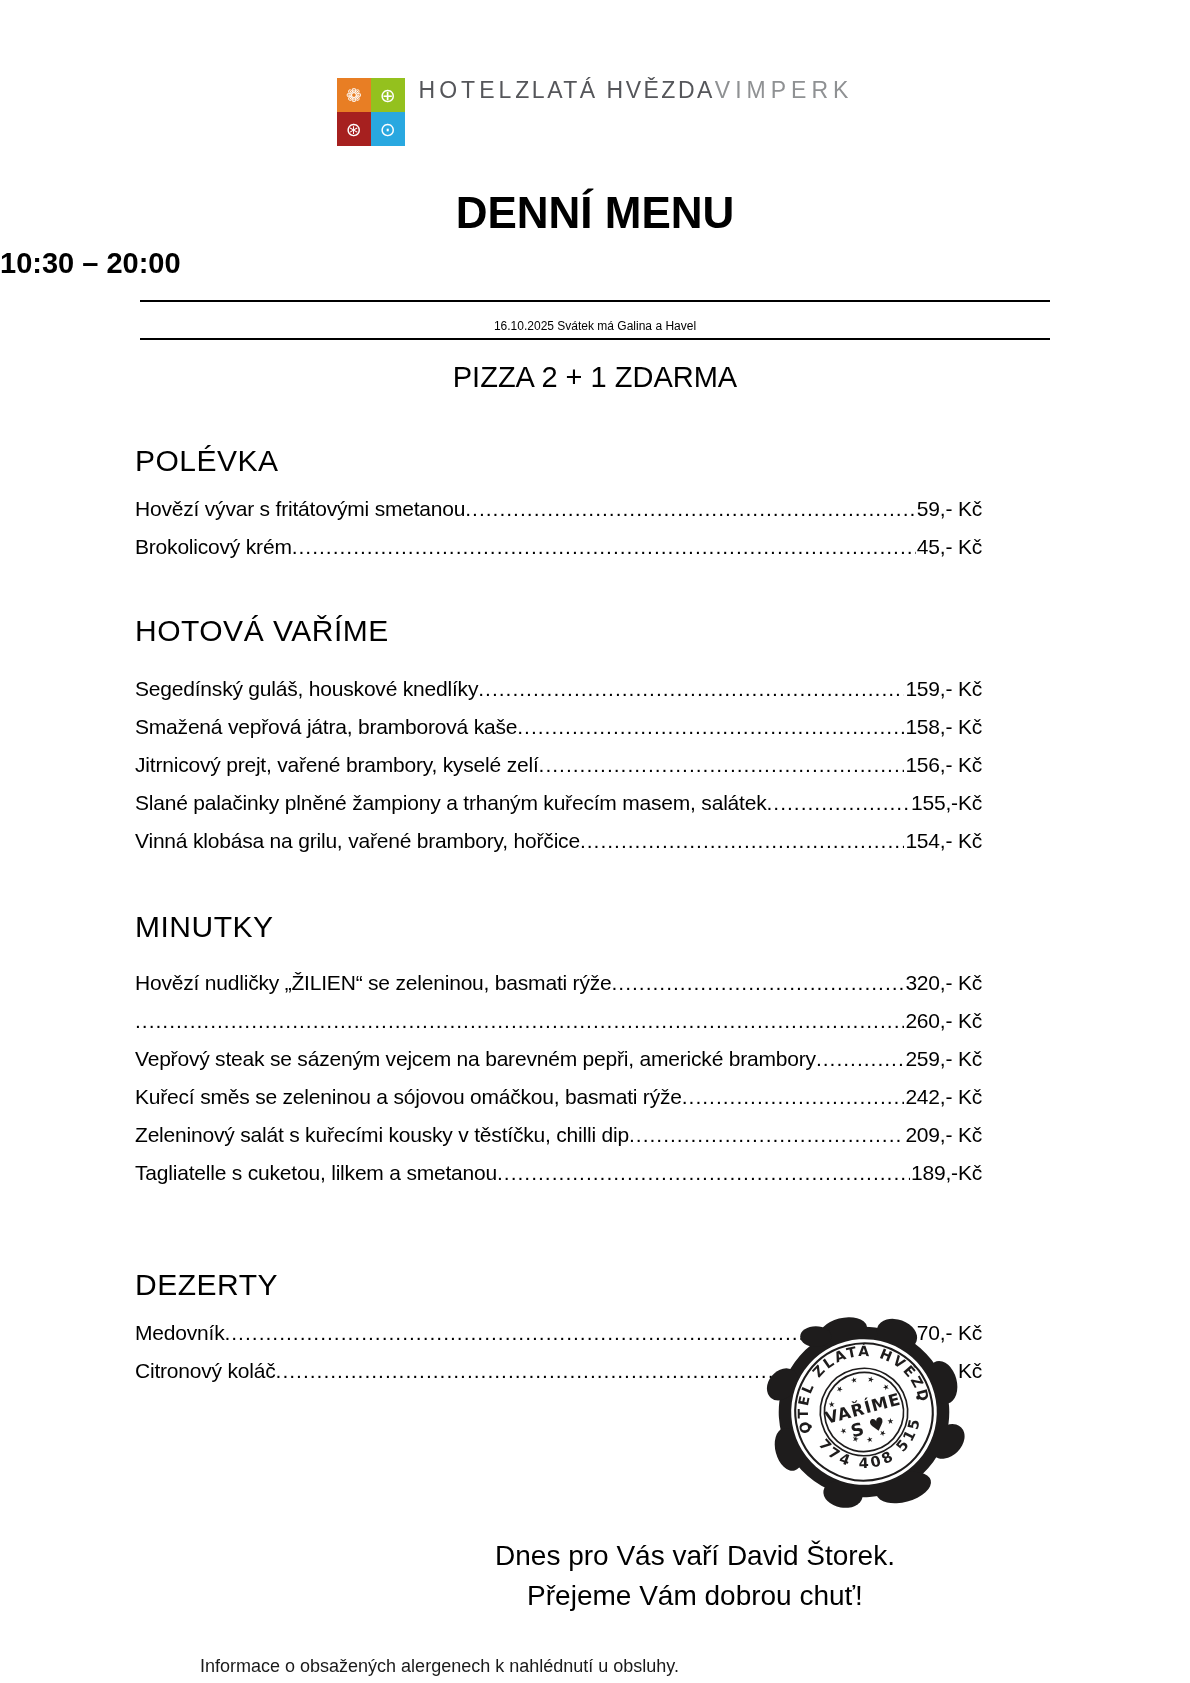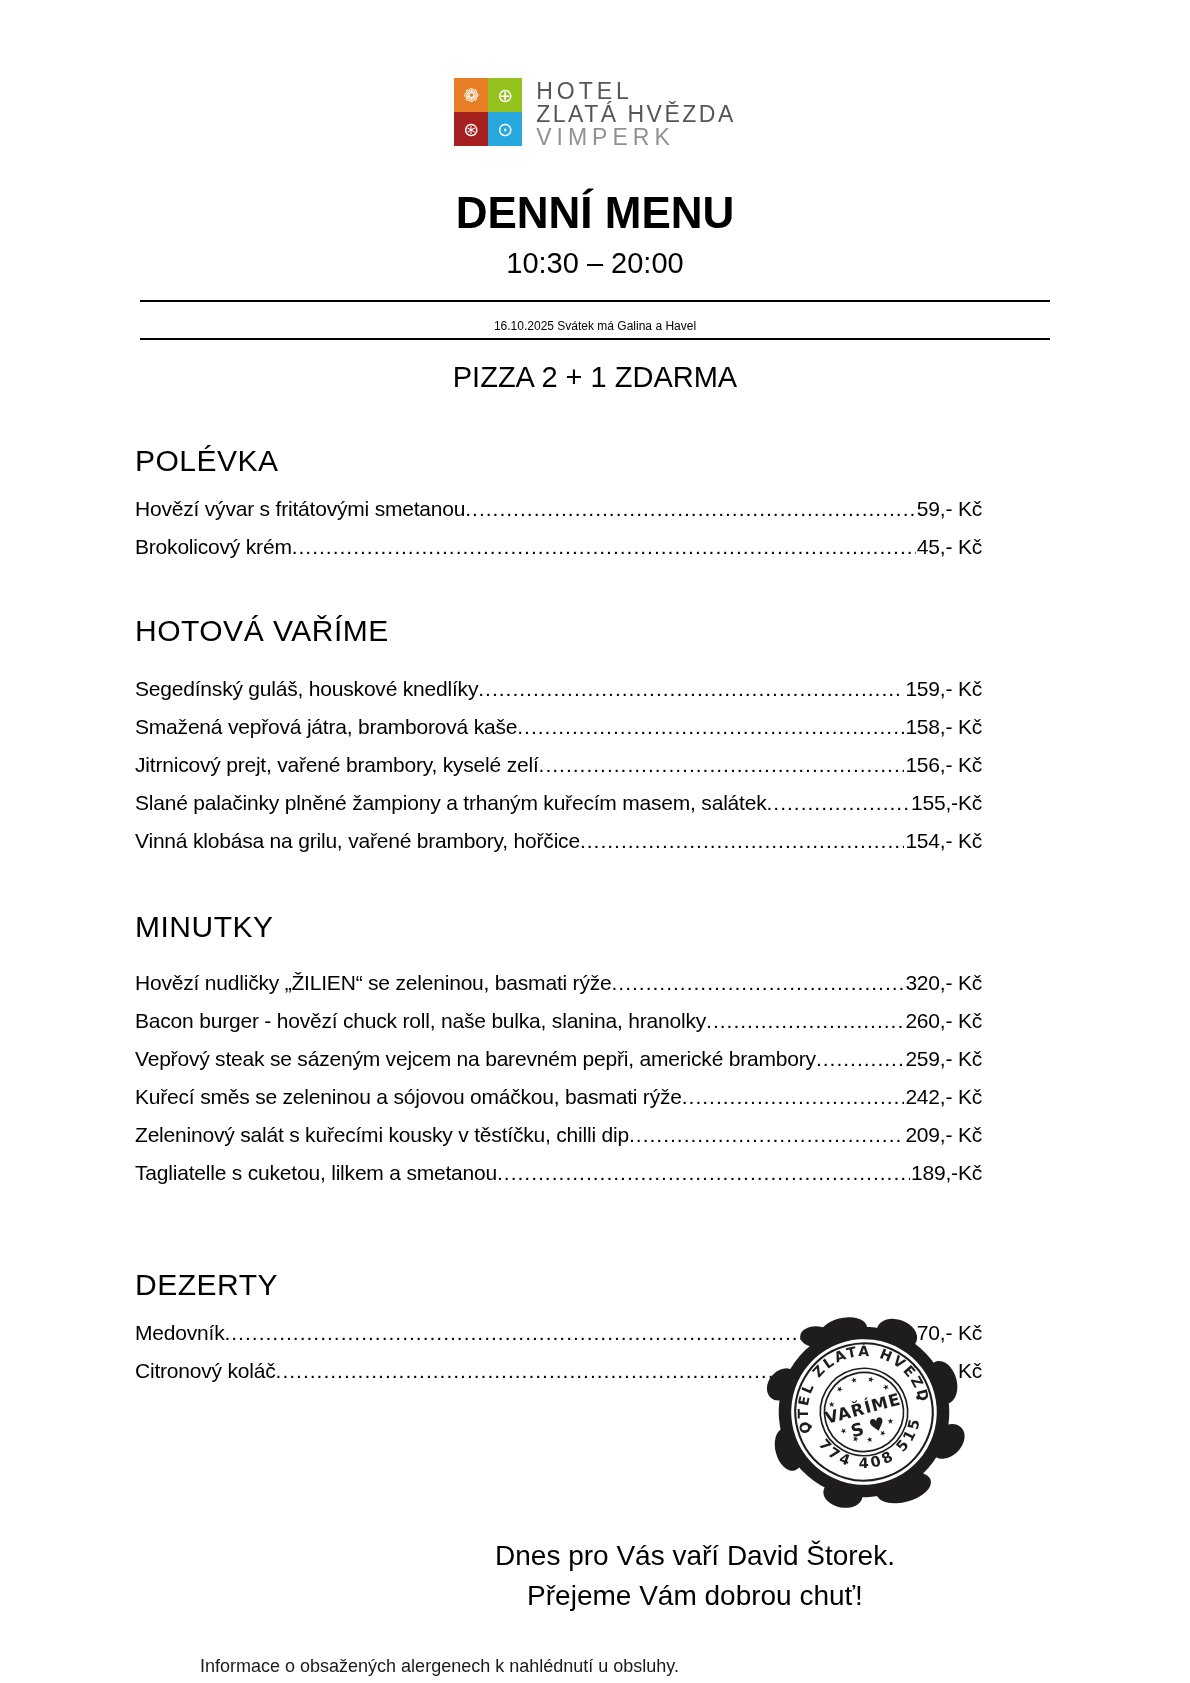--- a/index.html
+++ b/index.html
@@ -7,27 +7,27 @@
     width:1190px; height:1683px;
     background:#ffffff; color:#000;
     font-family:"Liberation Sans", sans-serif;
     position:relative; overflow:hidden;
   }
   
   .logo-row { display:flex; justify-content:center; align-items:flex-start; gap:14px; padding-top:78px; }
   .logo-squares { width:68px; height:68px; display:grid; grid-template-columns:34px 34px; grid-template-rows:34px 34px; }
   .logo-tile { display:flex; align-items:center; justify-content:center; color:#fff;
                font-family:"DejaVu Sans", sans-serif; font-size:19px; line-height:1; }
-  .logo-text { display:flex; flex-direction:column; justify-content:flex-end; height:70px; padding-top:1px; }
+  .logo-text { display:flex; flex-direction:row; justify-content:flex-start; height:70px; padding-top:1px; }
   .logo-hotel { font-size:23px; letter-spacing:4px; color:#55565a; line-height:23px; }
   .logo-name  { font-size:23px; letter-spacing:2.5px; color:#55565a; line-height:23px; }
   .logo-city  { font-size:23px; letter-spacing:5px; color:#8f9193; line-height:23px; }
   
   .title { text-align:center; font-size:44px; font-weight:600; margin-top:39px; }
-  .hours { text-align:center; font-size:29px; margin-top:9px; }
+  .hours { font-size:29px; margin-top:9px;font-weight:bold; }
   .dateband { width:910px; margin:20px auto 0; border-top:2px solid #000; border-bottom:2px solid #000;
               text-align:center; font-size:12px; padding:17px 0 5px; }
   .promo { text-align:center; font-size:29px; margin-top:21px; }
   
   .menu { width:847px; margin:50px 0 0 135px; }
   .menu-section { margin-top:48px; }
   .menu-section:nth-of-type(1) { margin-top:0; }
   .menu-section:nth-of-type(2) .section-title { margin-bottom:22px; }
   .menu-section:nth-of-type(3) { margin-top:50px; }
   .menu-section:nth-of-type(3) .section-title { margin-bottom:20px; }
@@ -127,21 +127,20 @@
   <section class="menu-section">
     <h2 class="section-title">MINUTKY</h2>
     <div class="section-items">
   <div class="menu-row">
     <span class="item-name">Hovězí nudličky „ŽILIEN“ se zeleninou, basmati rýže</span>
     <span class="dots"></span>
     <span class="item-price">320,- Kč</span>
   </div>
 
   <div class="menu-row">
-    <span class="item-name">Bacon burger - hovězí chuck roll, naše bulka, slanina, hranolky</span>
     <span class="dots"></span>
     <span class="item-price">260,- Kč</span>
   </div>
 
   <div class="menu-row">
     <span class="item-name">Vepřový steak se sázeným vejcem na barevném pepři, americké brambory</span>
     <span class="dots"></span>
     <span class="item-price">259,- Kč</span>
   </div>
 

